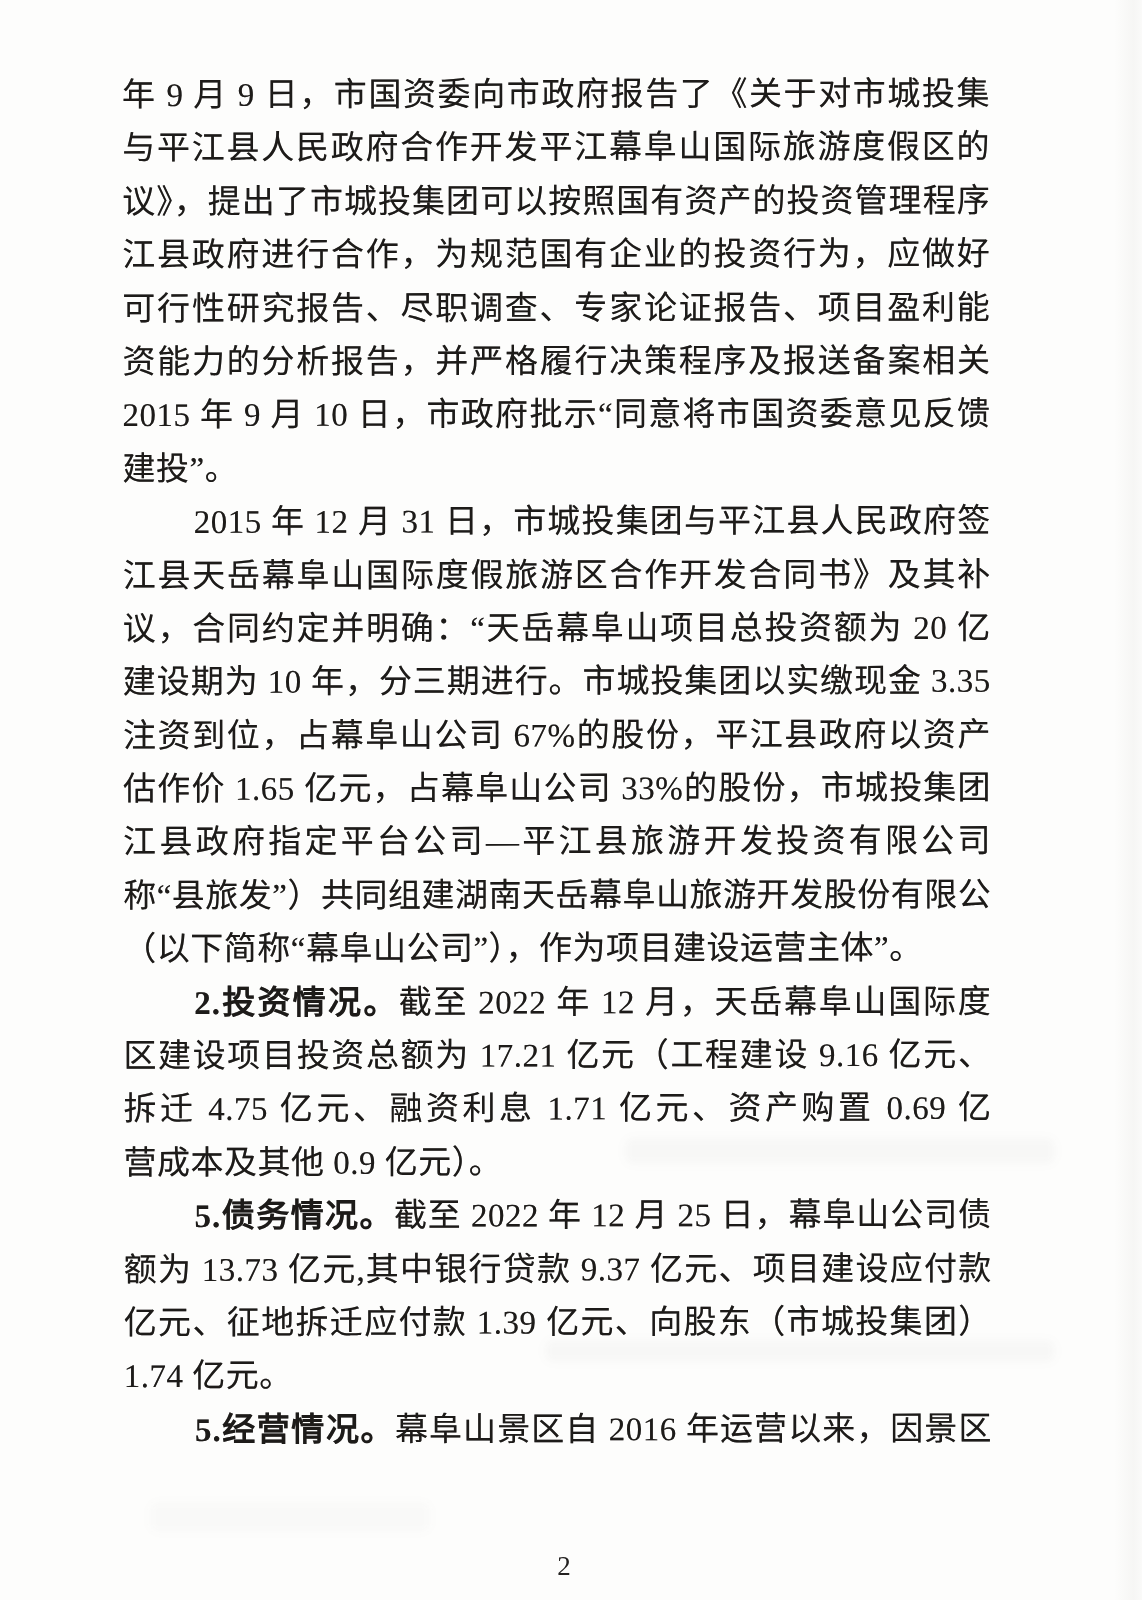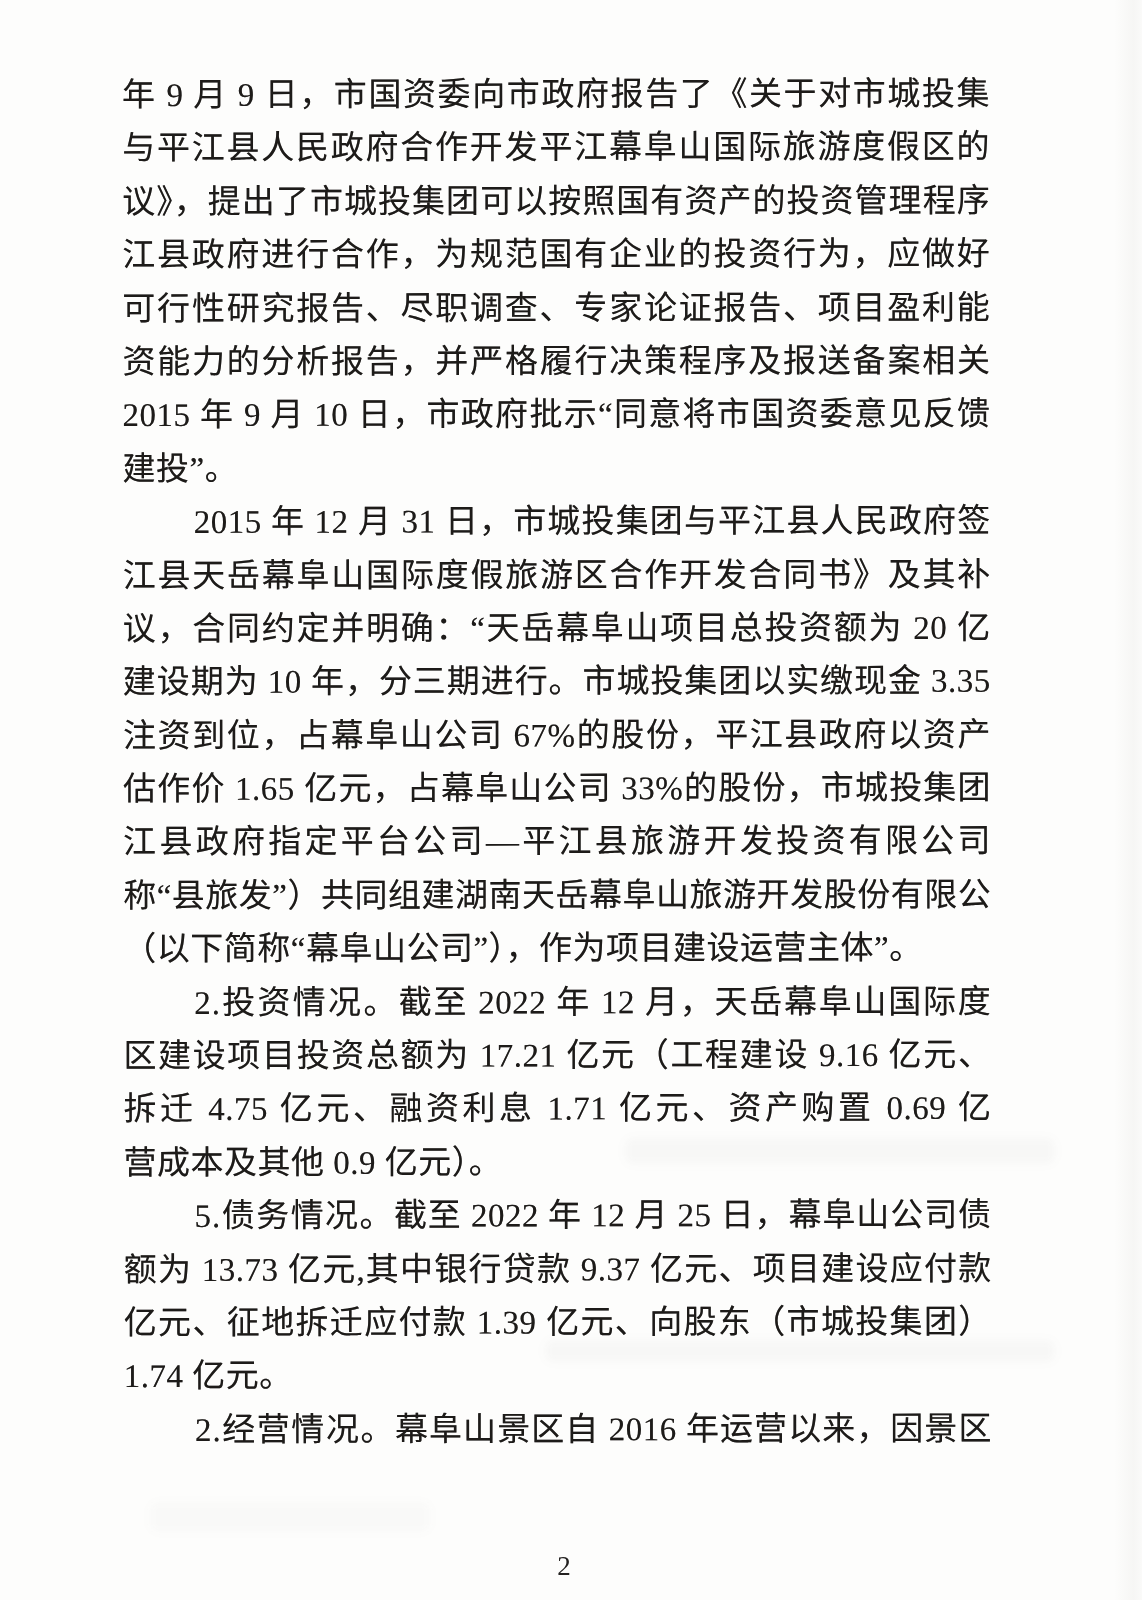--- a/index.html
+++ b/index.html
@@ -52,21 +52,21 @@
     letter-spacing: 0.5px;
     text-shadow: 0 0 0.6px rgba(30,28,25,0.55); 
   }
   .line.j {
     text-align: justify;
     text-align-last: justify;
     text-justify: inter-character;
   }
   .line.ind { text-indent: 71px; }
   .line b {
-    font-weight: 400;
+    font-weight: 700;
     letter-spacing: 1px;
   }
   .page-number {
     position: absolute;
     left: 0;
     top: 1551px;
     width: 1128px;
     text-align: center;
     font-size: 27px;
     color: #232120;
@@ -97,21 +97,21 @@
       <div class="line j">称“县旅发”）共同组建湖南天岳幕阜山旅游开发股份有限公司</div>
       <div class="line">（以下简称“幕阜山公司”），作为项目建设运营主体”。</div>
       <div class="line j ind"><b>2.投资情况。</b>截至 2022 年 12 月，天岳幕阜山国际度假旅游</div>
       <div class="line j">区建设项目投资总额为 17.21 亿元（工程建设 9.16 亿元、征地</div>
       <div class="line j">拆迁 4.75 亿元、融资利息 1.71 亿元、资产购置 0.69 亿元、经</div>
       <div class="line">营成本及其他 0.9 亿元）。</div>
       <div class="line j ind"><b>5.债务情况。</b>截至 2022 年 12 月 25 日，幕阜山公司债务总</div>
       <div class="line j">额为 13.73 亿元,其中银行贷款 9.37 亿元、项目建设应付款 1.23</div>
       <div class="line j">亿元、征地拆迁应付款 1.39 亿元、向股东（市城投集团）借款</div>
       <div class="line">1.74 亿元。</div>
-      <div class="line j ind"><b>2.经营情况。</b>幕阜山景区自 2016 年运营以来，因景区经营</div>
+      <div class="line j ind"><b>5.经营情况。</b>幕阜山景区自 2016 年运营以来，因景区经营</div>
     </div>
 
   <div class="page-number">2</div>
 
   <div class="smudge s1"></div>
   <div class="smudge s2"></div>
   <div class="smudge s3"></div>
   <div class="edge-shade"></div>
 
 </div>

